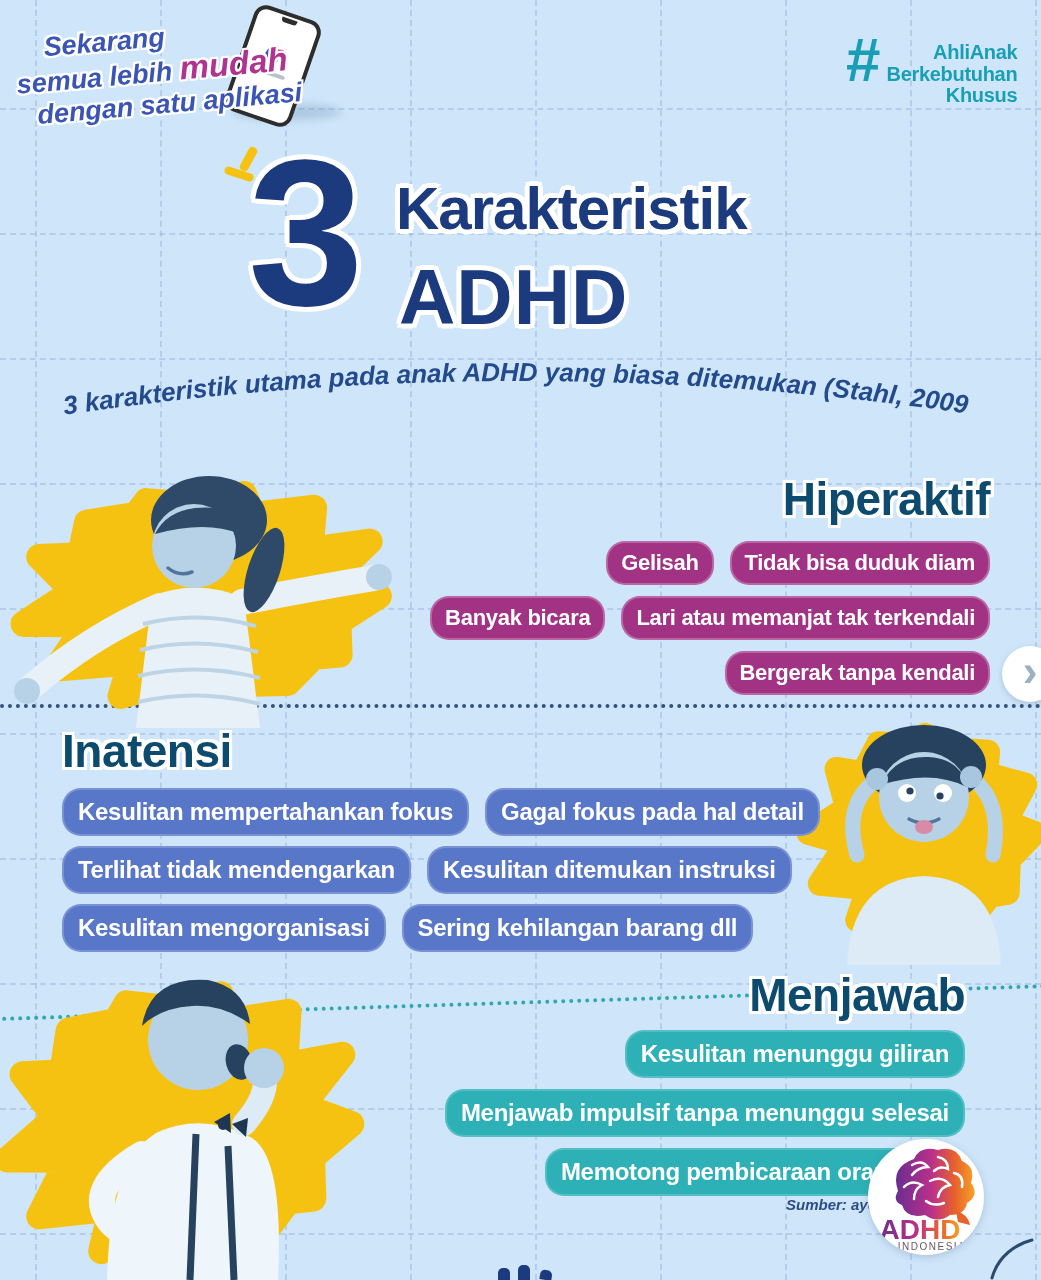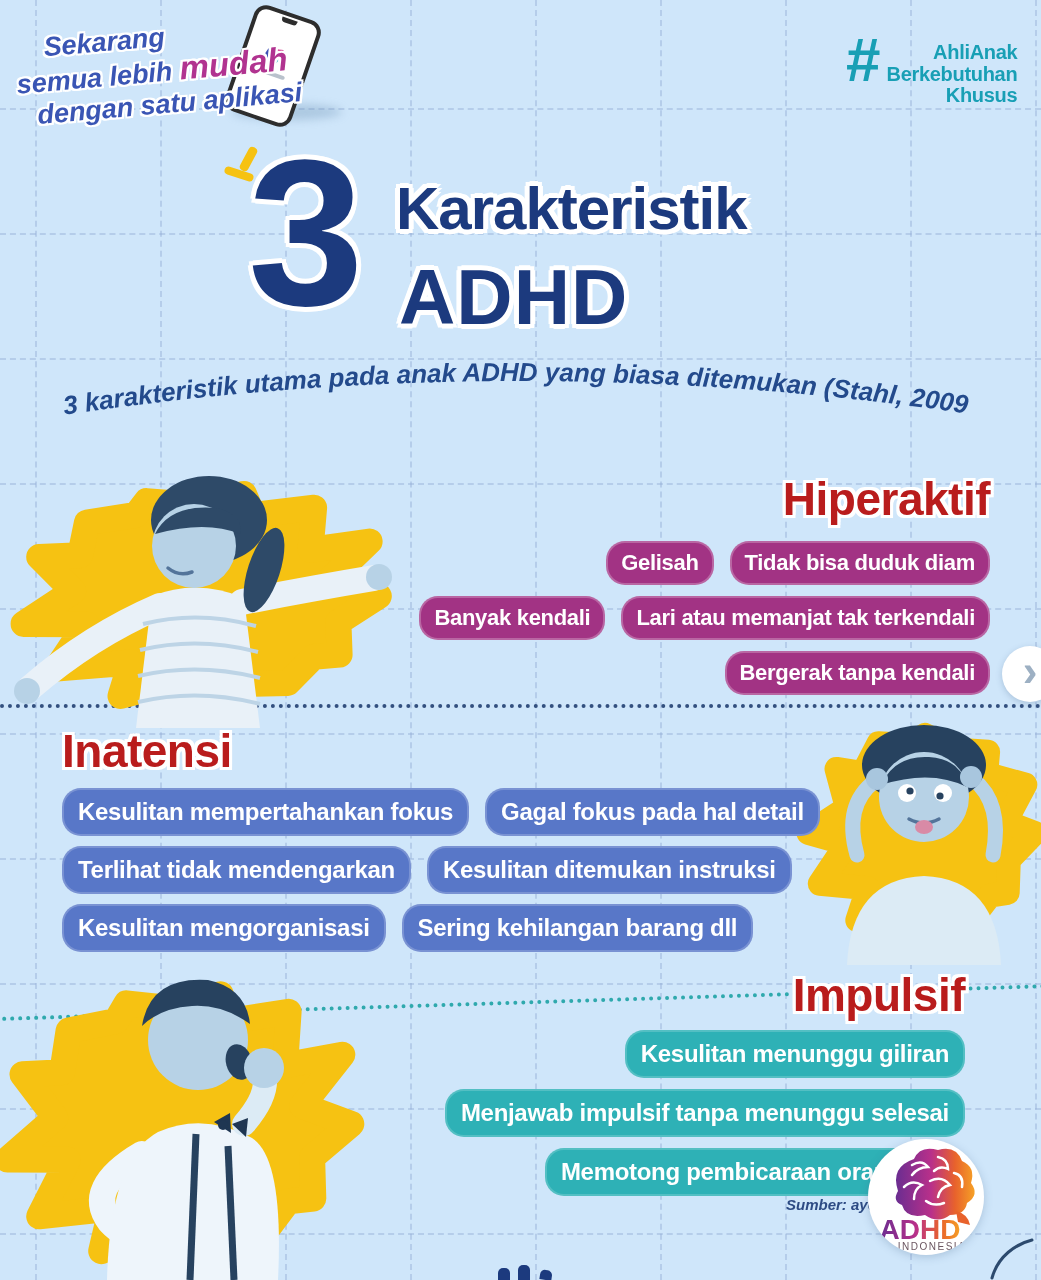--- a/index.html
+++ b/index.html
@@ -46,21 +46,21 @@
   .sp1{left:224px;top:170px;width:30px;height:8px;transform:rotate(18deg);}
   .sp2{left:244px;top:146px;width:9px;height:26px;transform:rotate(28deg);}
 
   .big3{position:absolute;left:248px;top:142px;z-index:3;font-size:208px;line-height:.88;font-weight:bold;color:#1c3a7e;}
   .title1{position:absolute;left:396px;top:174px;z-index:3;font-size:60px;font-weight:bold;color:#1c3a7e;letter-spacing:-1px;}
   .title2{position:absolute;left:399px;top:252px;z-index:3;font-size:78px;font-weight:bold;color:#1c3a7e;letter-spacing:1px;}
 
   .subtitle-svg{position:absolute;left:62px;top:348px;z-index:3;}
   .subtitle-svg text{font-family:"Liberation Sans",sans-serif;font-size:26px;font-weight:bold;font-style:italic;fill:#234a8c;}
 
-  .h-section{position:absolute;z-index:4;font-size:46px;font-weight:bold;color:#b91c1c;letter-spacing:-.5px;}
+  .h-section{position:absolute;z-index:4;font-size:46px;font-weight:bold;color:#0c4a6e;letter-spacing:-.5px;}
   .h-hiper{right:51px;top:472px;}
   .h-ina{left:62px;top:724px;}
   .h-imp{right:76px;top:968px;}
 
   .pill{color:#fff;font-weight:bold;border-radius:19px;display:inline-block;white-space:nowrap;letter-spacing:-.3px;}
   .pill.mag{background:#a23384;border:2px solid rgba(255,255,255,.25);font-size:22px;padding:7px 13px;}
   .pill.blu{background:#5877c8;border:2px solid rgba(255,255,255,.20);font-size:24px;padding:8px 14px;}
   .pill.tea{background:#2eb1b6;border:2px solid rgba(255,255,255,.18);font-size:24px;padding:8px 14px;margin-left:24px;}
 
   .colr{position:absolute;display:flex;flex-direction:column;gap:11px;align-items:flex-end;z-index:4;}
@@ -189,21 +189,21 @@
     </svg>
   </div>
 
   <div class="h-section h-hiper ow-md">Hiperaktif</div>
   <div class="colr pills-hiper">
     <div class="rw">
       <span class="pill mag">Gelisah</span>
       <span class="pill mag">Tidak bisa duduk diam</span>
     </div>
     <div class="rw">
-      <span class="pill mag">Banyak kendali</span>
+      <span class="pill mag">Banyak bicara</span>
       <span class="pill mag">Lari atau memanjat tak terkendali</span>
     </div>
     <div class="rw">
       <span class="pill mag">Bergerak tanpa kendali</span>
     </div>
   </div>
 
   <div class="next-btn">
     <span>›</span>
   </div>
@@ -255,21 +255,21 @@
       <path d="M150 74 Q 158 24 216 28 Q 254 36 258 72 Q 230 52 200 54 Q 168 56 150 74 Z" fill="#27425f"></path>
       <ellipse cx="247" cy="110" rx="13" ry="18" fill="#27425f" transform="rotate(-15 247 110)"></ellipse>
       <path d="M252 172 Q 278 142 272 120" stroke="#dcebf5" stroke-width="24" fill="none" stroke-linecap="round"></path>
       <circle cx="272" cy="116" r="20" fill="#b7d2e6"></circle>
       <path d="M222 170 l 16 -9 l 1 20 z" fill="#1f3652"></path>
       <path d="M240 172 l 16 -6 l -2 19 z" fill="#1f3652"></path>
       <circle cx="231" cy="173" r="5" fill="#1f3652"></circle>
     </svg>
   </div>
 
-  <div class="h-section h-imp ow-md">Impulsif</div>
+  <div class="h-section h-imp ow-md">Menjawab</div>
   <div class="colr pills-imp">
     <div class="rw">
       <span class="pill tea">Kesulitan menunggu giliran</span>
     </div>
     <div class="rw">
       <span class="pill tea">Menjawab impulsif tanpa menunggu selesai</span>
     </div>
     <div class="rw">
       <span class="pill tea">Memotong pembicaraan orang lain</span>
     </div>

